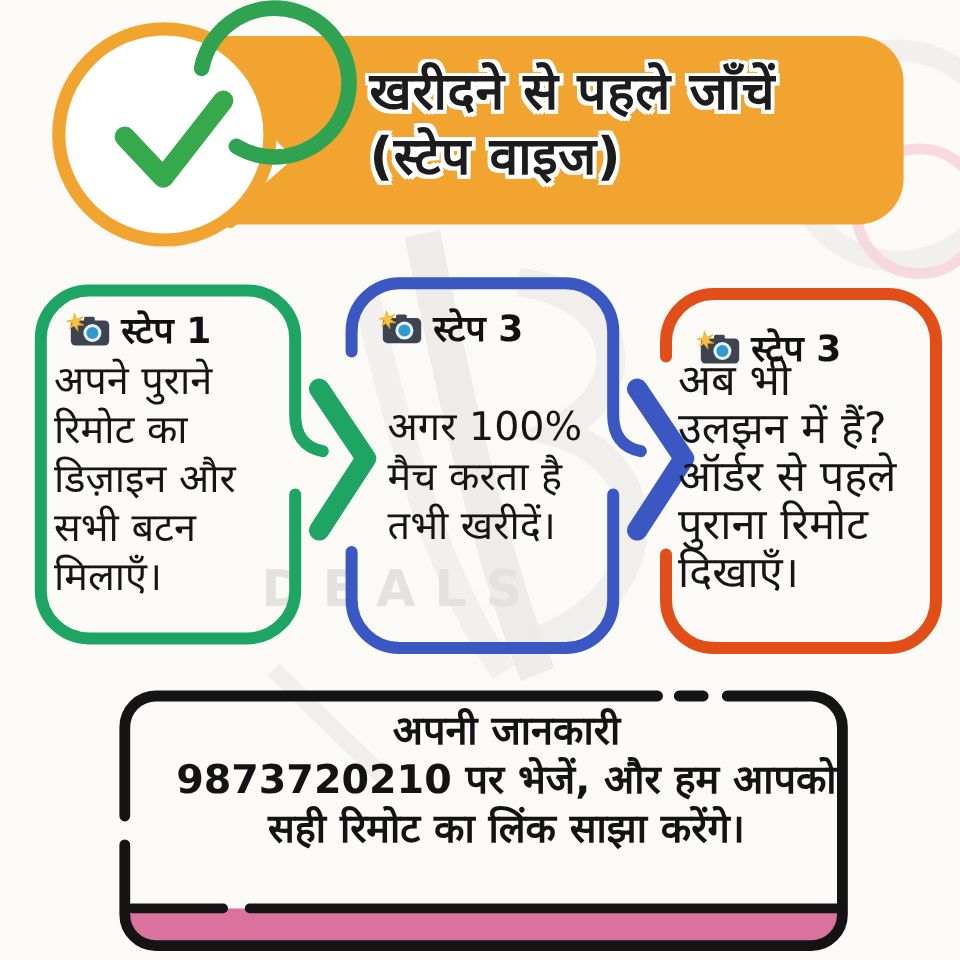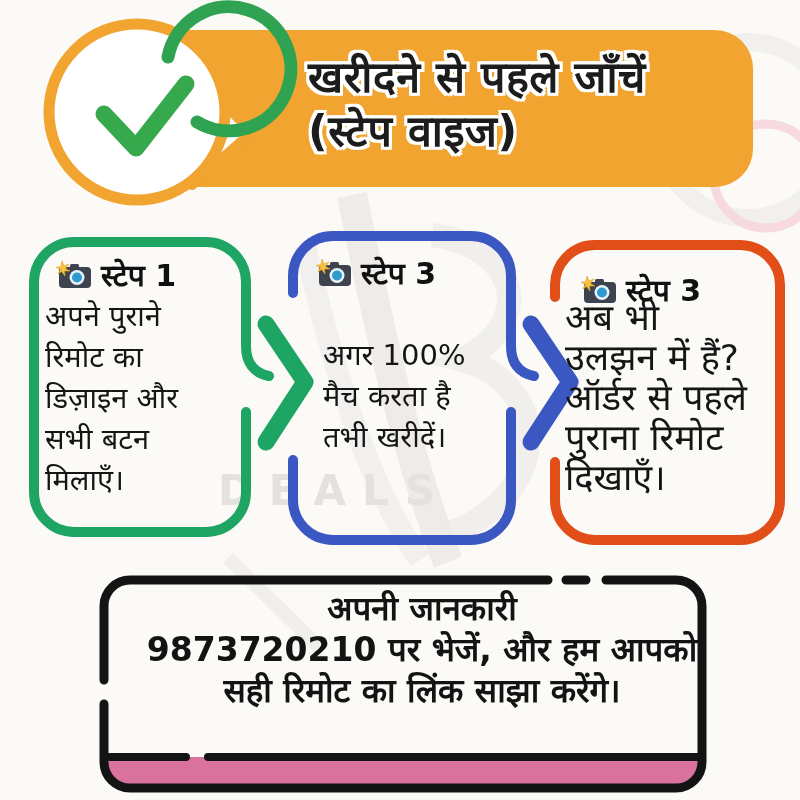--- a/index.html
+++ b/index.html
@@ -27,21 +27,21 @@
     z-index:1;
   }
   
   .step-header{
     display:flex;align-items:center;gap:8px;z-index:5;
   }
   .step-header .lbl{
     font-size:30px;font-weight:800;color:#111;
   }
   .step-body{
-    font-size:29px;line-height:41px;font-weight:500;color:#151515;
+    font-size:33px;line-height:41px;font-weight:500;color:#151515;
     white-space:pre-line;z-index:5;
   }
   
   .contact-line{
     font-size:33px;line-height:41px;font-weight:600;color:#131313;z-index:6;
   }
   .contact-lines{left:132px;top:588px;width:580px;z-index:6;text-align:center;}
 </style>
 </head>
 <body>

